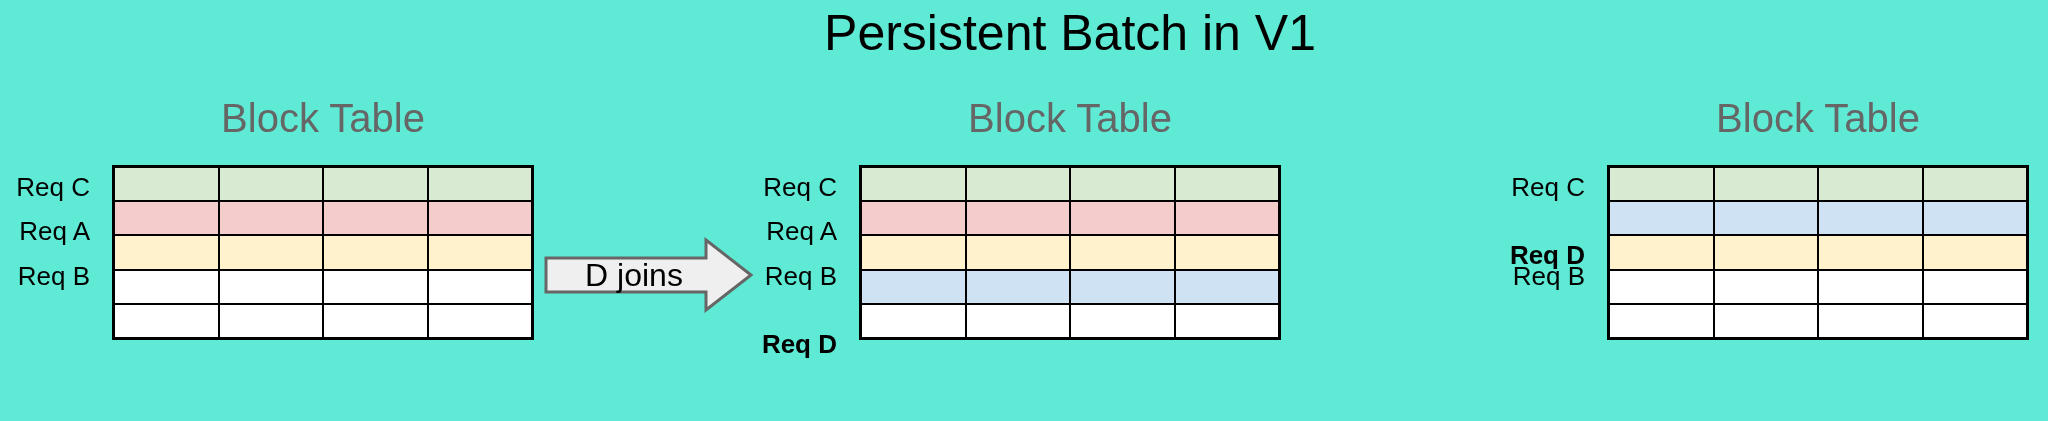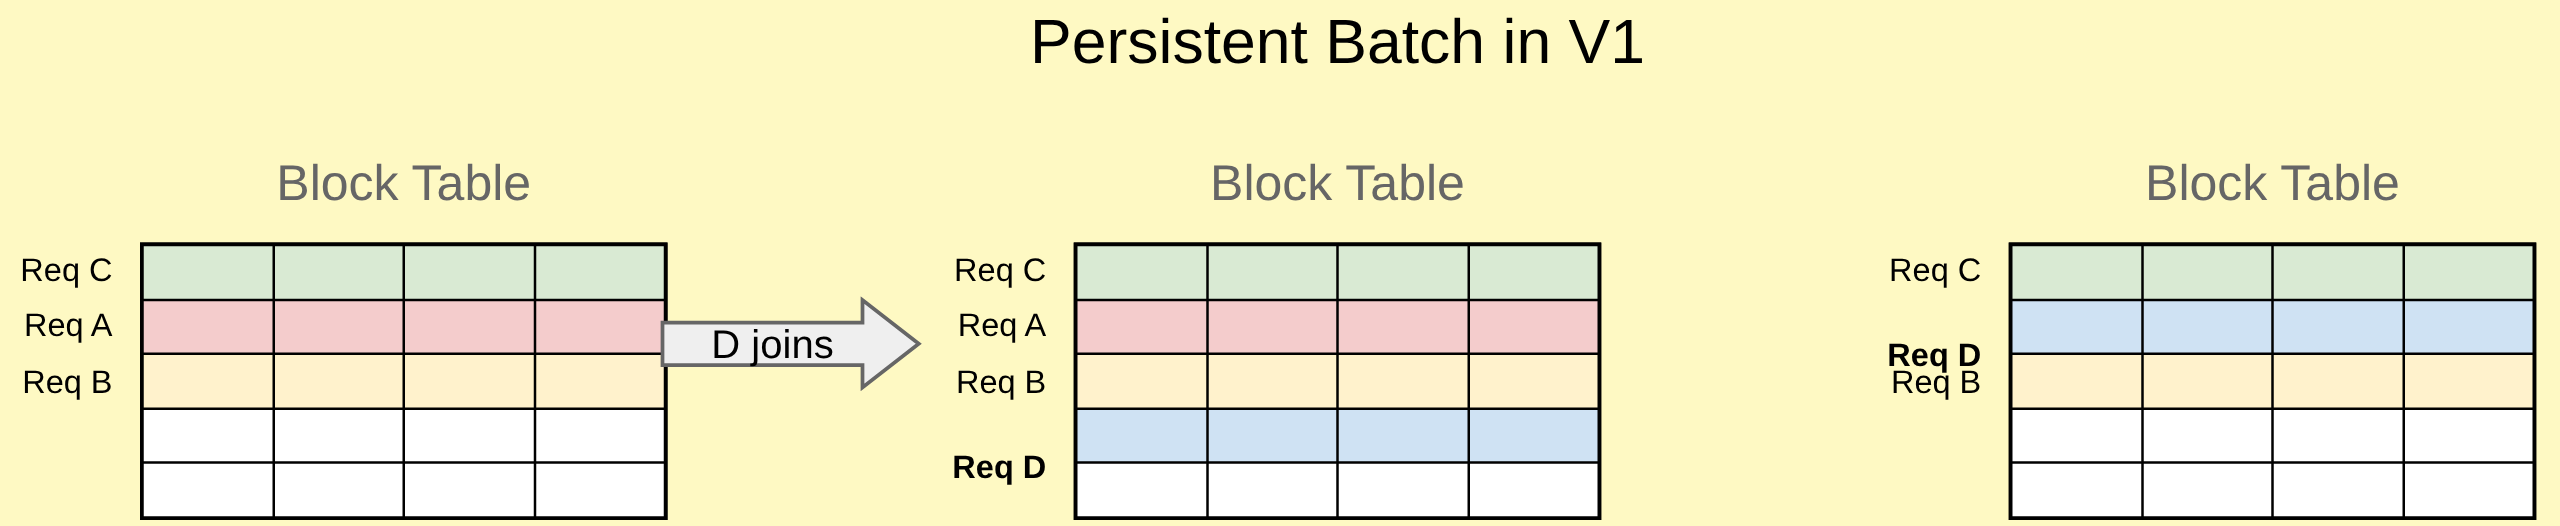--- a/index.html
+++ b/index.html
@@ -5,38 +5,38 @@
   html, body {
     margin: 0;
     padding: 0;
     background: #ffffff;
     font-family: "Liberation Sans", sans-serif;
   }
   .canvas {
     position: relative;
     width: 2048px;
     height: 421px;
-    background: #fef9c3;
+    background: #5eead4;
     overflow: hidden;
   }
   .main-title {
     position: absolute;
     top: 6px;
     left: 1070px;
     transform: translateX(-50%);
     font-size: 50px;
     line-height: 1.1;
     color: #000000;
     white-space: nowrap;
   }
   .table-group {
     position: absolute;
-    top: 194px;
+    top: 165px;
     width: 422px;
-    height: 222px;
+    height: 175px;
   }
   .table-group .table-title {
     position: absolute;
     top: -69px;
     left: 50%;
     transform: translateX(-50%);
     font-size: 40px;
     line-height: 1.1;
     color: #666666;
     white-space: nowrap;
@@ -92,21 +92,21 @@
     height: 36px;
     line-height: 36px;
     text-align: center;
     font-size: 32px;
     color: #000000;
     white-space: nowrap;
   }
   .tg-1 { left: 112px; }
   .tg-2 { left: 859px; }
   .tg-3 { left: 1607px; }
-  .arrow-1 { left: 528px; top: 237px; }
+  .arrow-1 { left: 544px; top: 237px; }
   .arrow-2 { left: 1292px; top: 237px; }
 </style>
 </head>
 <body>
 
 <div class="canvas">
 
   <div class="main-title">Persistent Batch in V1</div>
 
   <div class="table-group tg-1">

